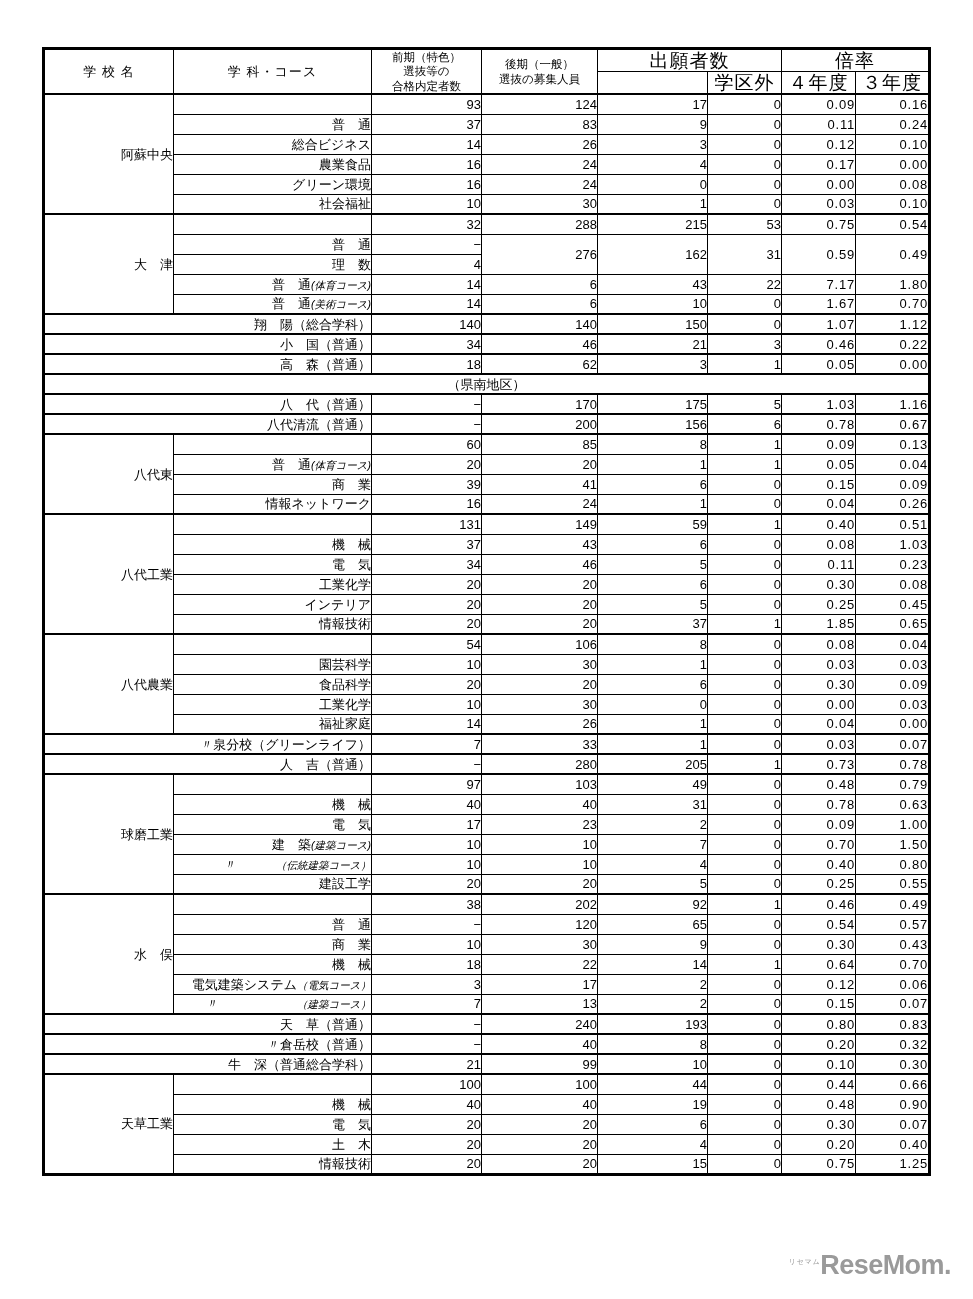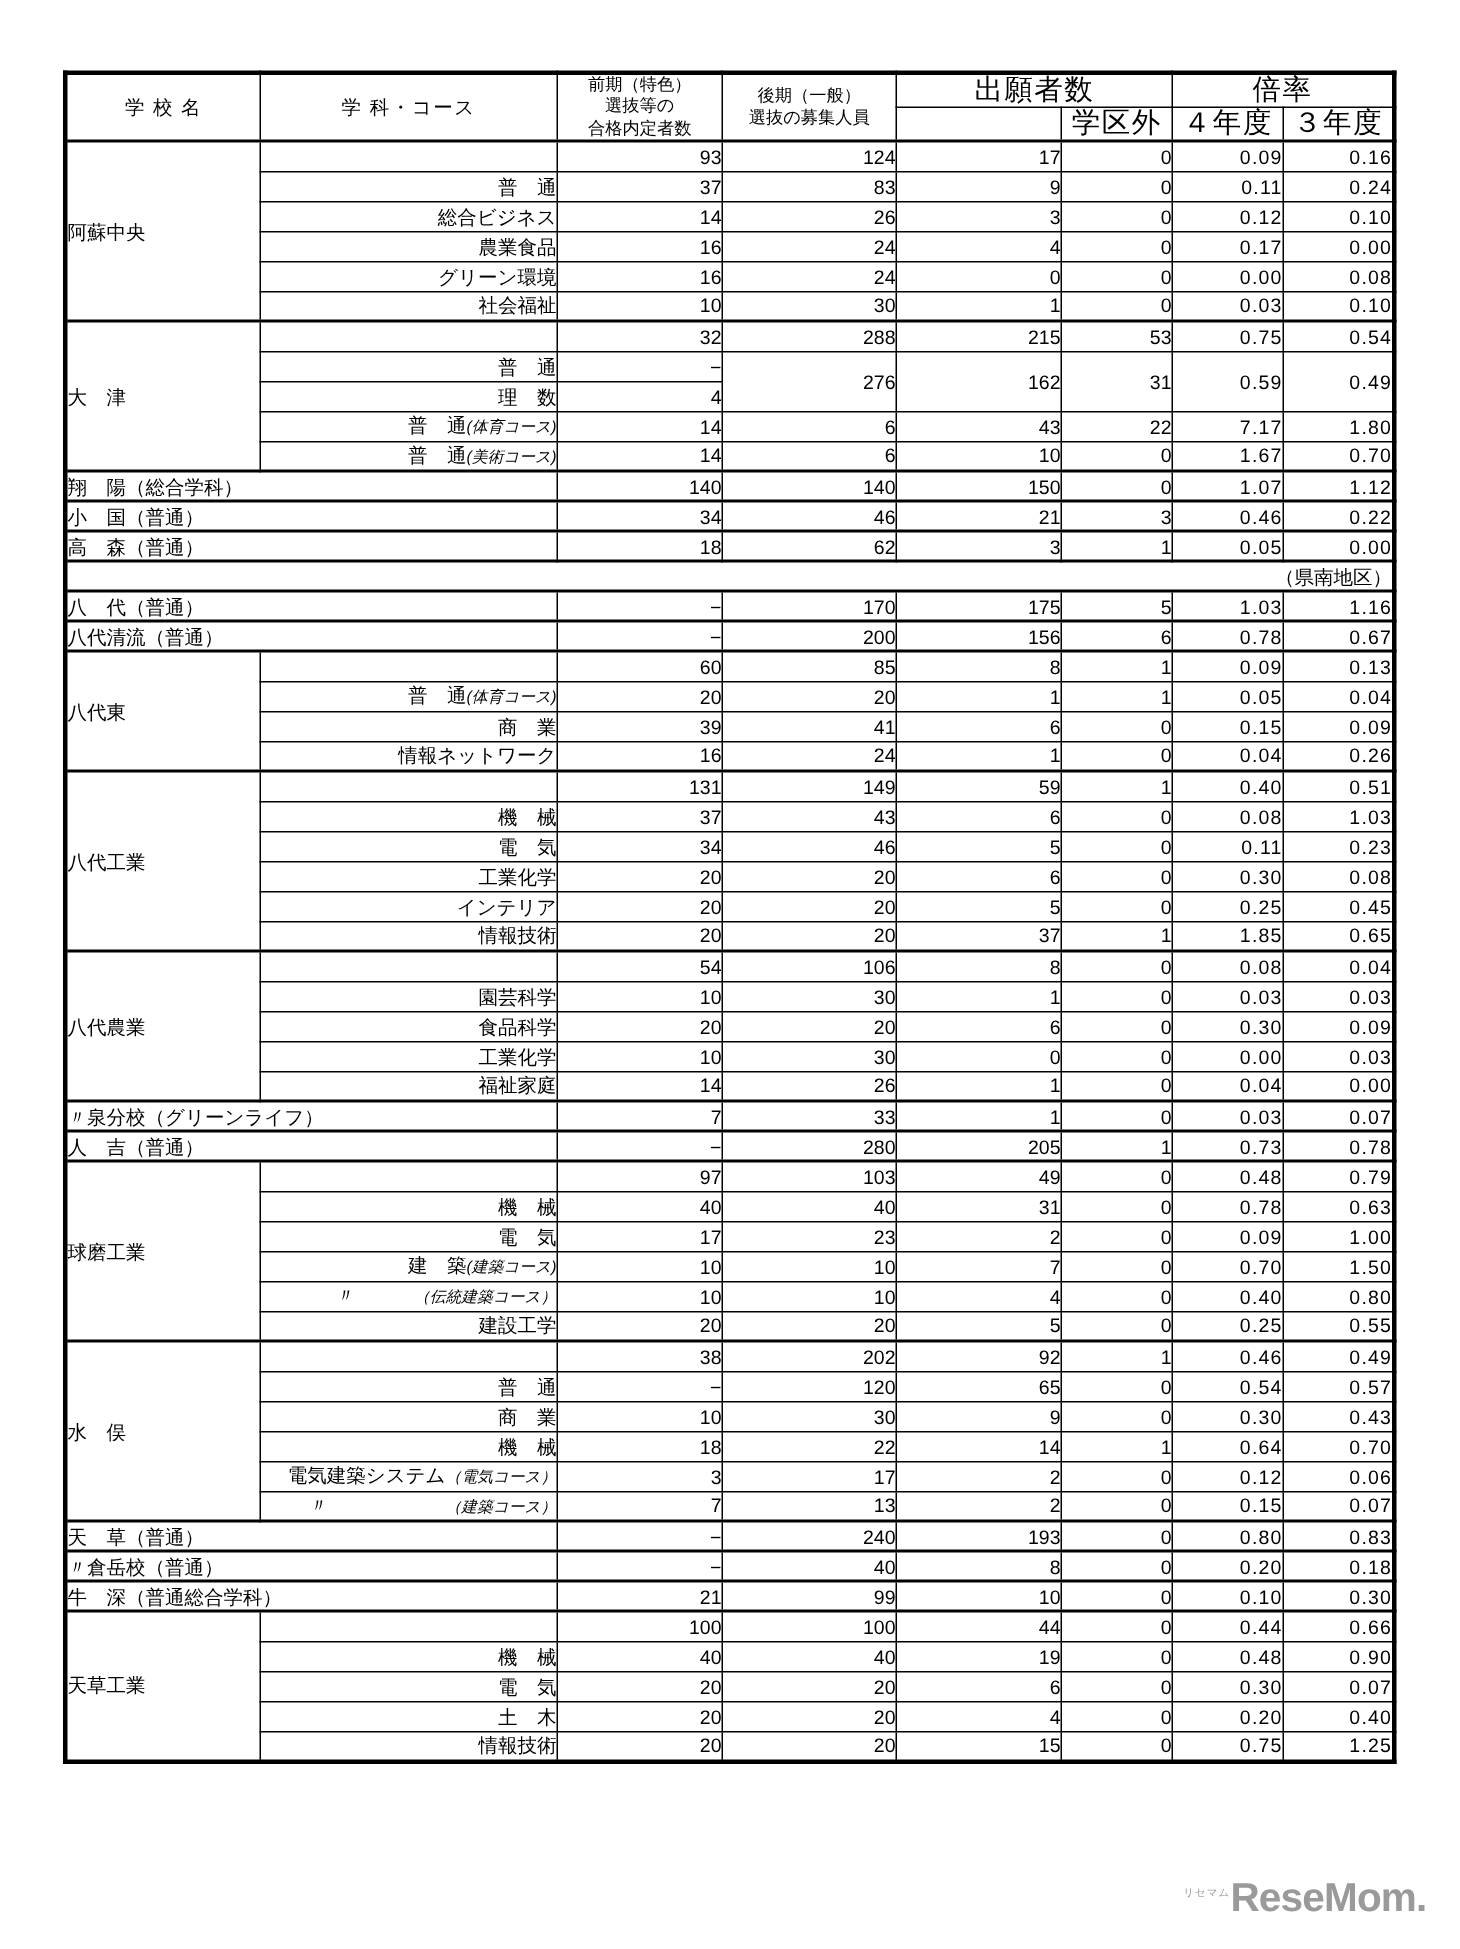--- a/index.html
+++ b/index.html
@@ -84,31 +84,31 @@
     font-size:13.5px;
     font-family:"Liberation Sans","DejaVu Sans",sans-serif;
   }
   td.ratio{
     text-align:right;
     padding-right:9px;
     font-size:13.5px;
     letter-spacing:0.06em;
   }
   td.region{
-    text-align:right;
+    text-align:center;
     padding-left:14px;
     font-size:14px;
     height:34px;
   }
   
   tr.grp-top > td, tr.grp-top > th{ border-top:2.5px solid #000; }
   td.vthick-r, th.vthick-r{ border-right:2.5px solid #000; }
 
   .school-cell{
-    text-align:left;
+    text-align:right;
     padding-left:4px;
     font-size:14px;
     white-space:nowrap;
     margin-left:17px;
   }
 
   .wm{
     position:absolute;
     right:22px;
     bottom:18px;
@@ -584,21 +584,21 @@
           <td class="ratio">0.80</td>
           <td class="ratio">0.83</td>
         </tr>
         <tr class="grp-top">
           <td class="school-cell vthick-r" colspan="2">〃倉岳校（普通）</td>
           <td class="num">−</td>
           <td class="num vthick-r">40</td>
           <td class="num">8</td>
           <td class="num vthick-r">0</td>
           <td class="ratio">0.20</td>
-          <td class="ratio">0.18</td>
+          <td class="ratio">0.32</td>
         </tr>
         <tr class="grp-top">
           <td class="school-cell vthick-r" colspan="2">牛　深（普通総合学科）</td>
           <td class="num">21</td>
           <td class="num vthick-r">99</td>
           <td class="num">10</td>
           <td class="num vthick-r">0</td>
           <td class="ratio">0.10</td>
           <td class="ratio">0.30</td>
         </tr>

